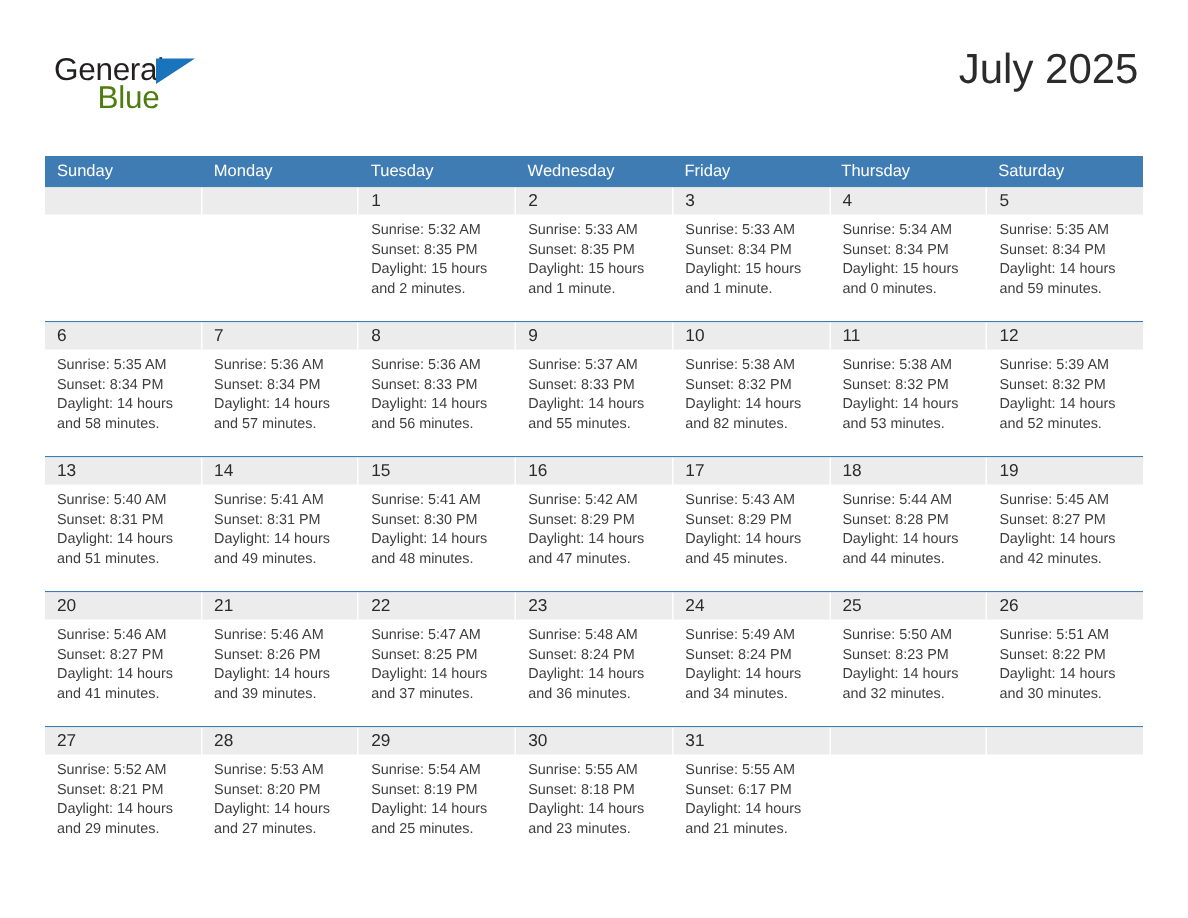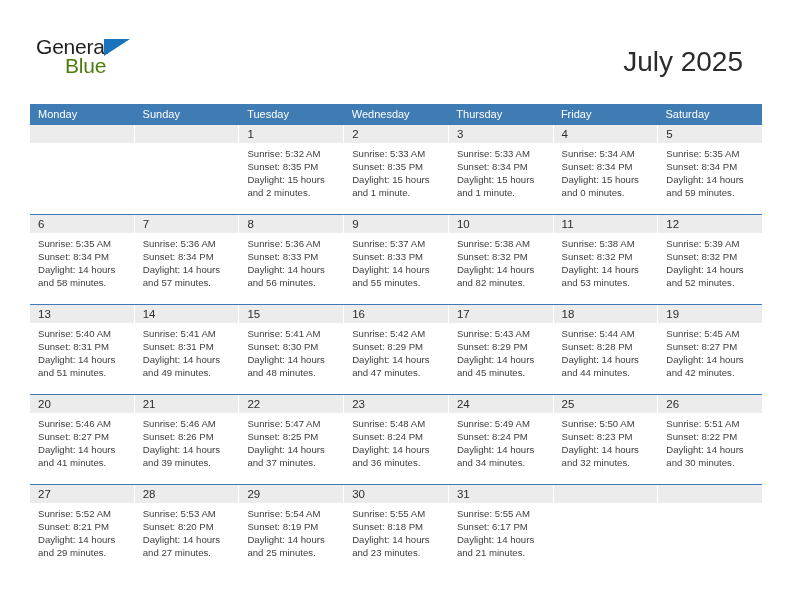--- a/index.html
+++ b/index.html
@@ -64,21 +64,21 @@
     position: absolute;
     right: 33px;
     top: 30px;
     text-align: right;
   }
   .cal-title {
     font-size: 28px;
     color: #2b2b2b;
     line-height: 1.12;
     font-weight: normal;
-    margin: 16px;
+    margin: 0;
   }
   .cal-subtitle {
     font-size: 14.5px;
     color: #2b2b2b;
     line-height: 1.2;
     margin: 9px 0 0 0;
   }
 
   
   .calendar {
@@ -160,26 +160,26 @@
 
   <div class="title-block">
     <h1 class="cal-title">July 2025</h1>
   </div>
 
 </div>
 
 <div class="calendar">
 
   <div class="weekday-row">
+    <div class="weekday-cell">Sunday</div>
     <div class="weekday-cell">Monday</div>
-    <div class="weekday-cell">Sunday</div>
     <div class="weekday-cell">Tuesday</div>
     <div class="weekday-cell">Wednesday</div>
+    <div class="weekday-cell">Friday</div>
     <div class="weekday-cell">Thursday</div>
-    <div class="weekday-cell">Friday</div>
     <div class="weekday-cell">Saturday</div>
   </div>
 
   <div id="weeks-container">
       <div class="week-row first">
         <div class="day-cell empty">
           <div class="daynum-band"></div>
           <div class="day-info">
             <div></div>
             <div></div>

